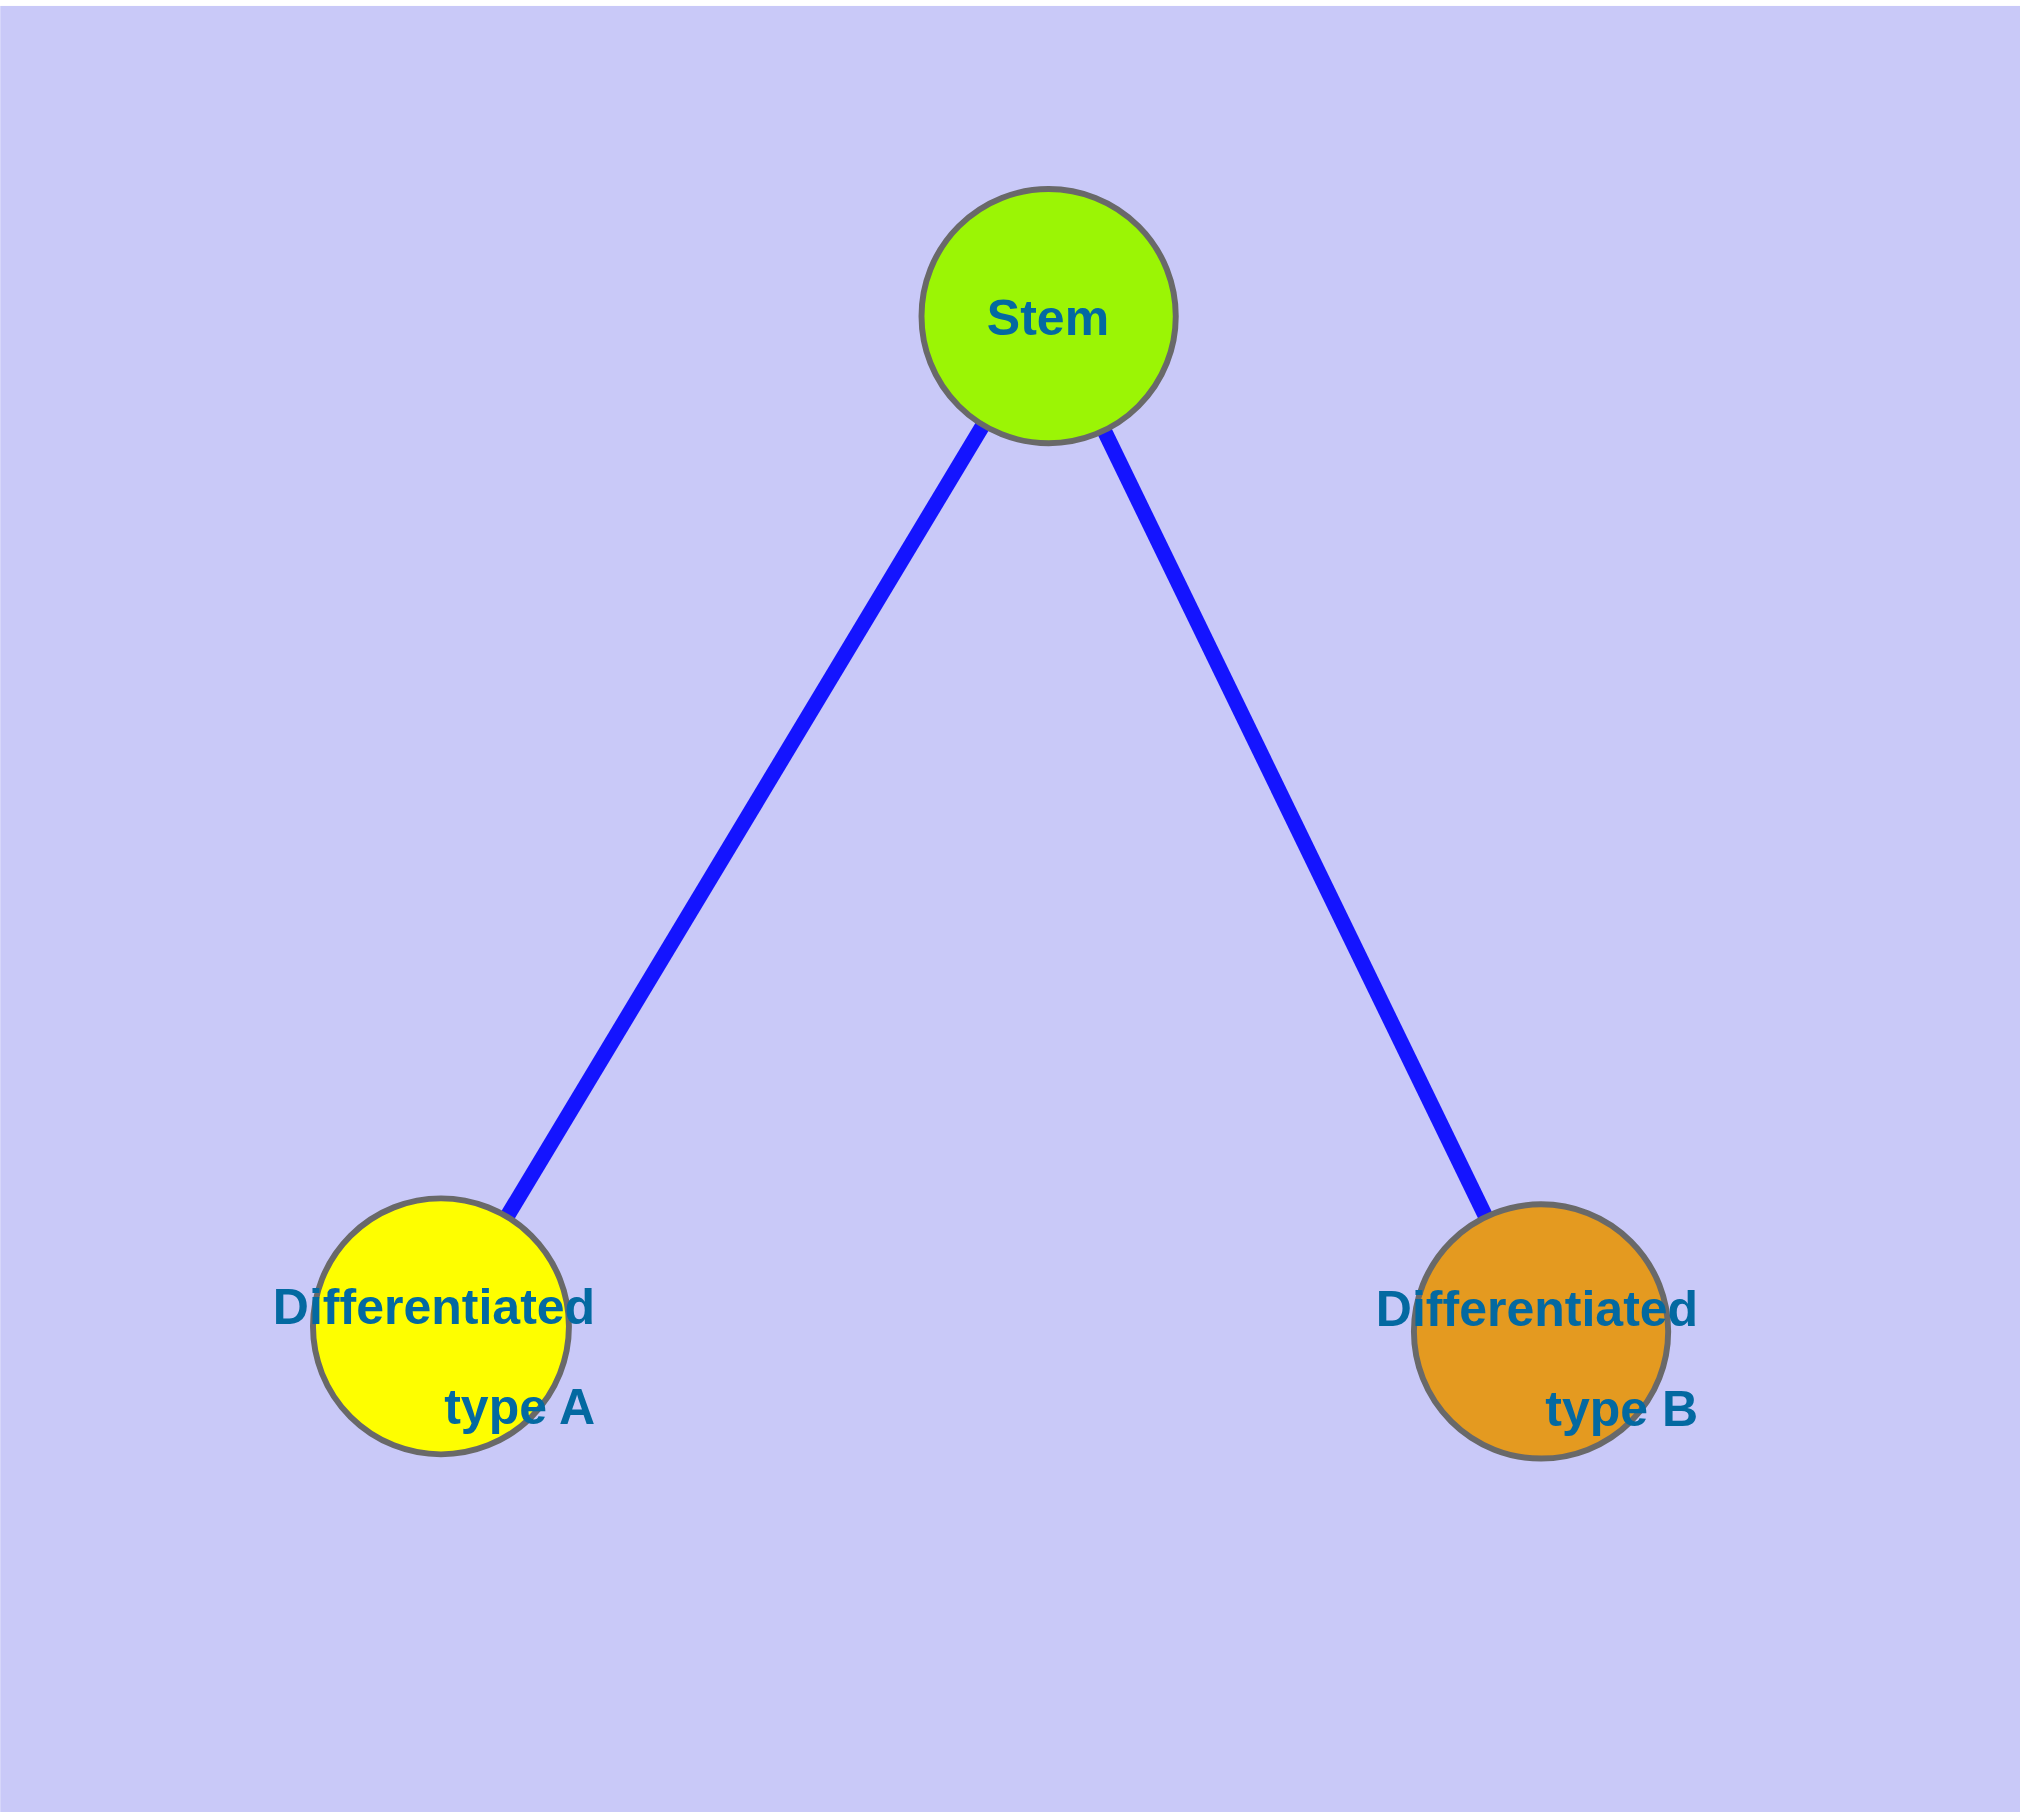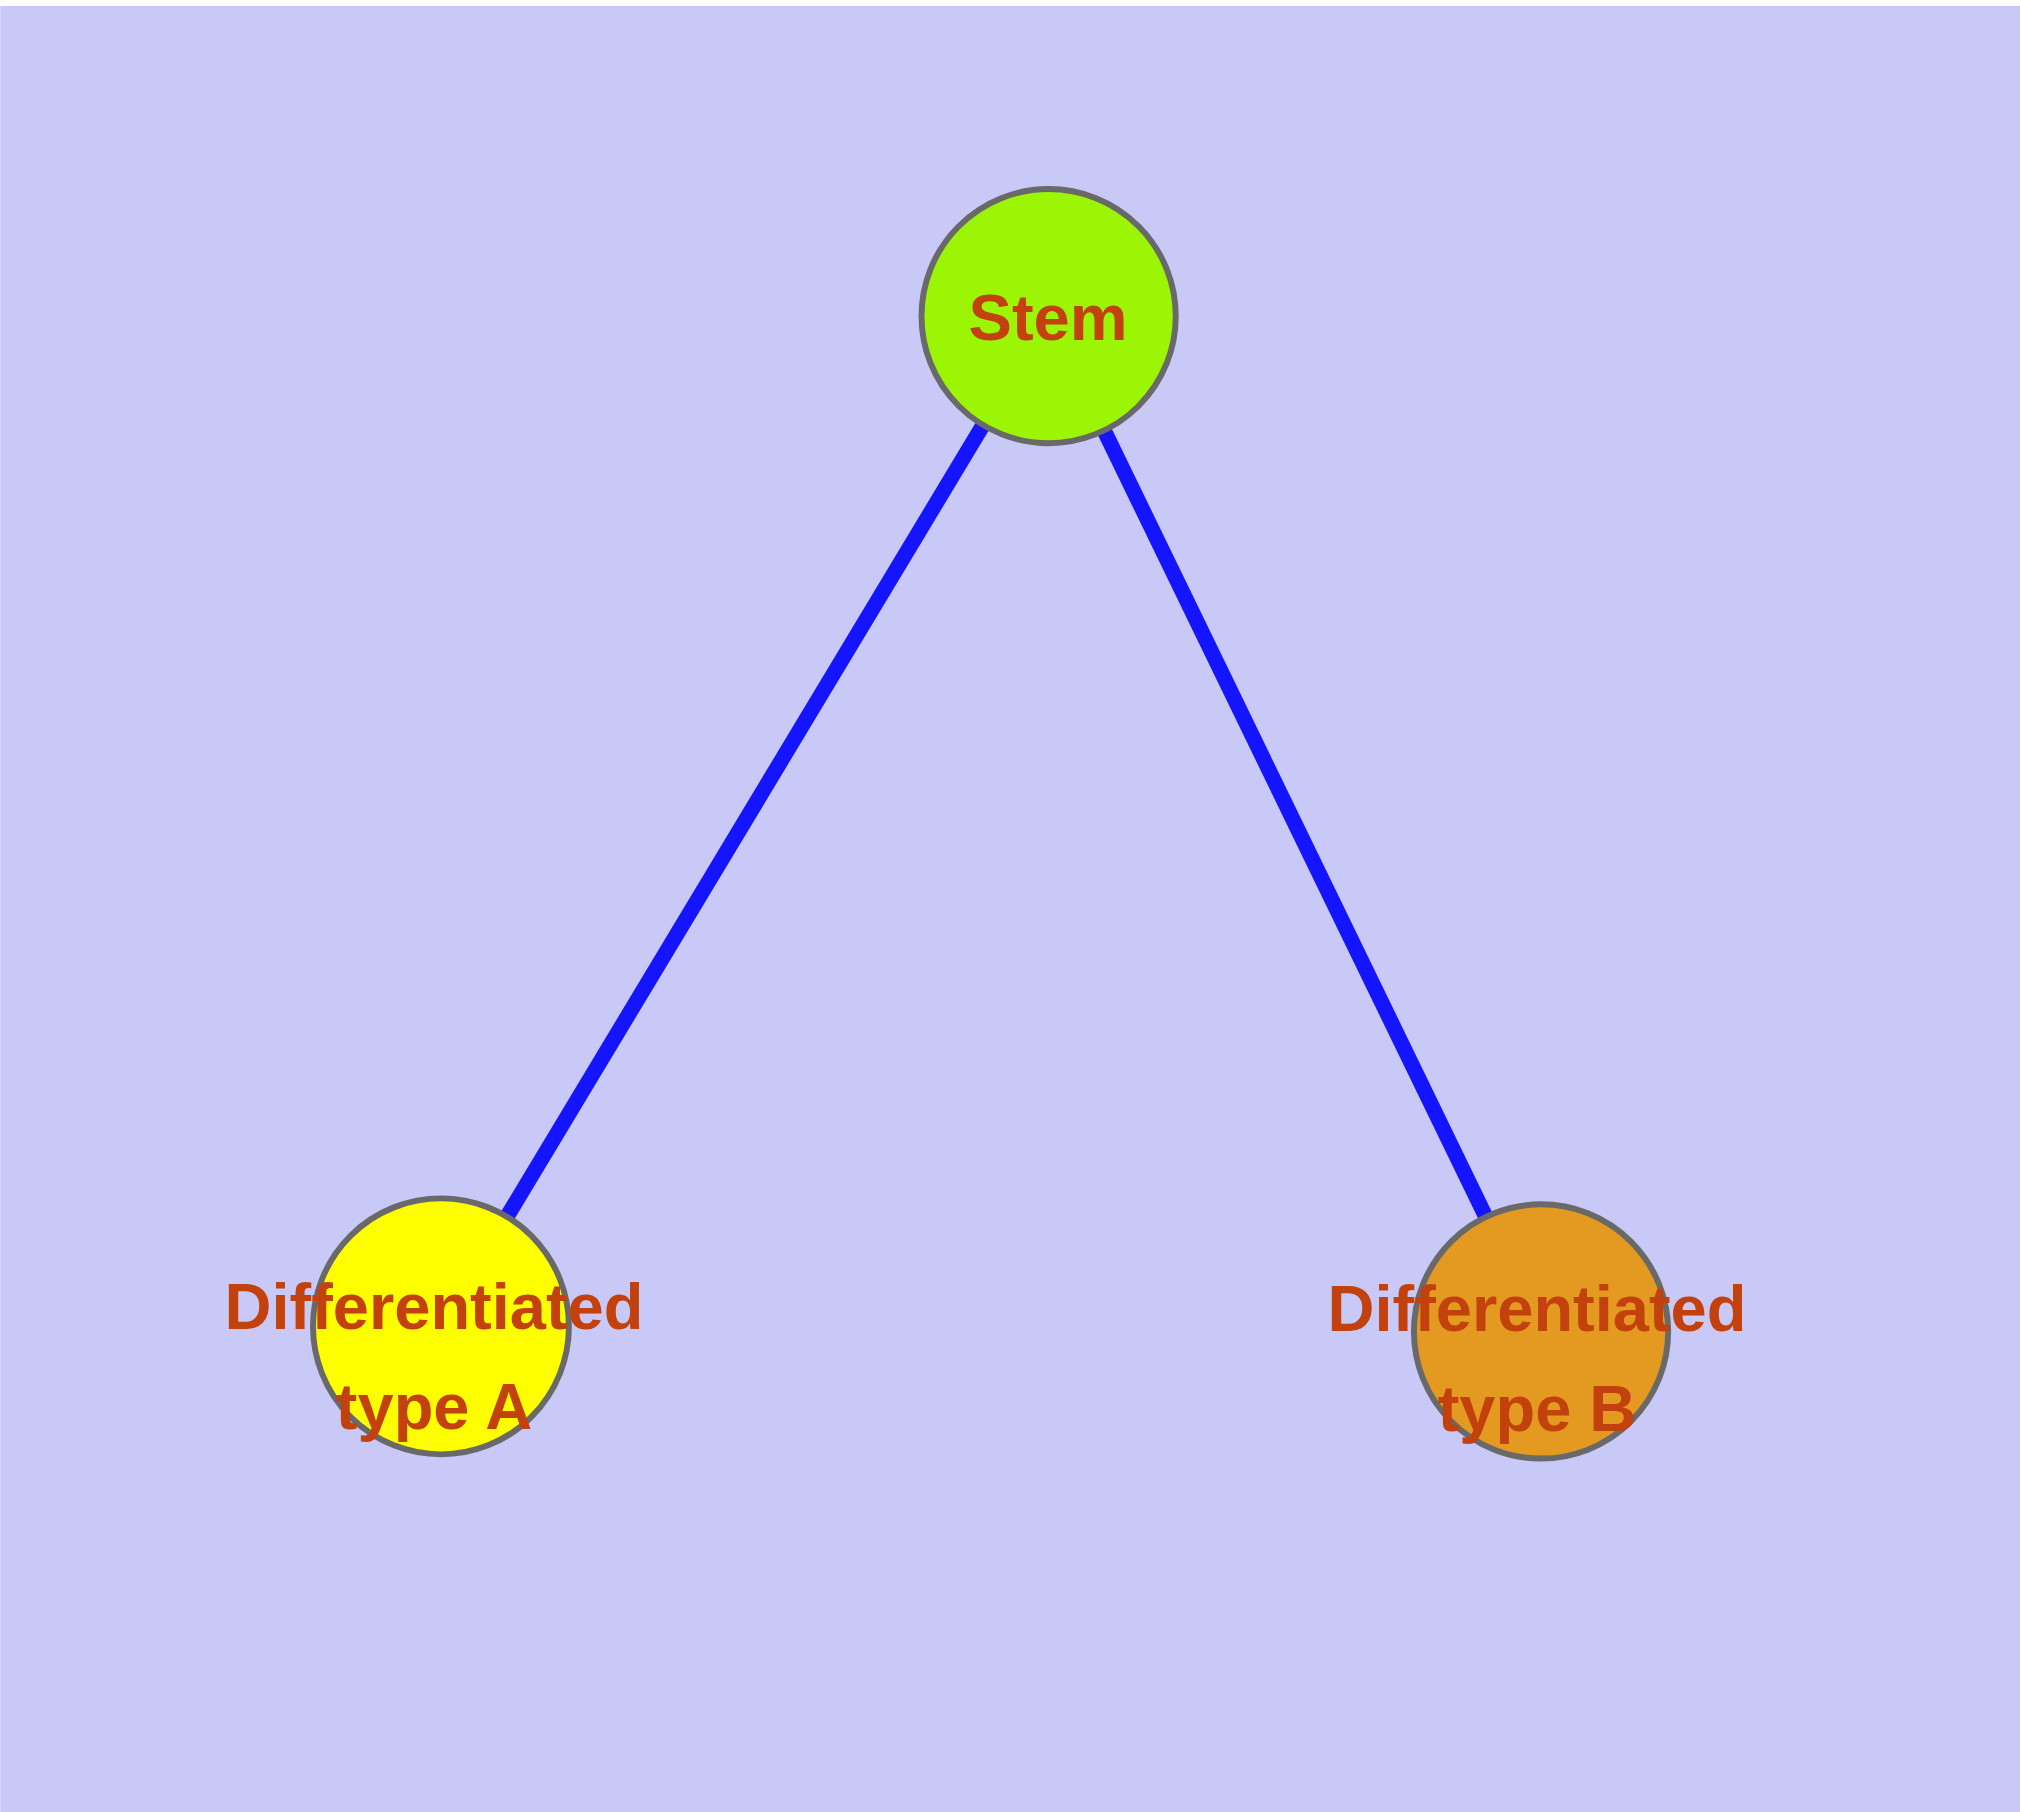--- a/index.html
+++ b/index.html
@@ -19,25 +19,25 @@
     position: absolute;
     left: 0;
     top: 0;
     width: 100%;
     height: 100%;
     display: block;
   }
   .node-label {
     position: absolute;
     transform: translate(-50%, -50%);
-    color: #c2410c;
+    color: #0369a1;
     font-weight: bold;
-    font-size: 65px;
+    font-size: 50px;
     line-height: 100px;
-    text-align: center;
+    text-align: right;
     white-space: pre-line;
     letter-spacing: 0px;
     pointer-events: none;
   }
   .label-stem   { left: 1048px; top: 318px; }
   .label-type-a { left: 434px;  top: 1357px; }
   .label-type-b { left: 1537px; top: 1359px; }
 </style>
 </head>
 <body>

